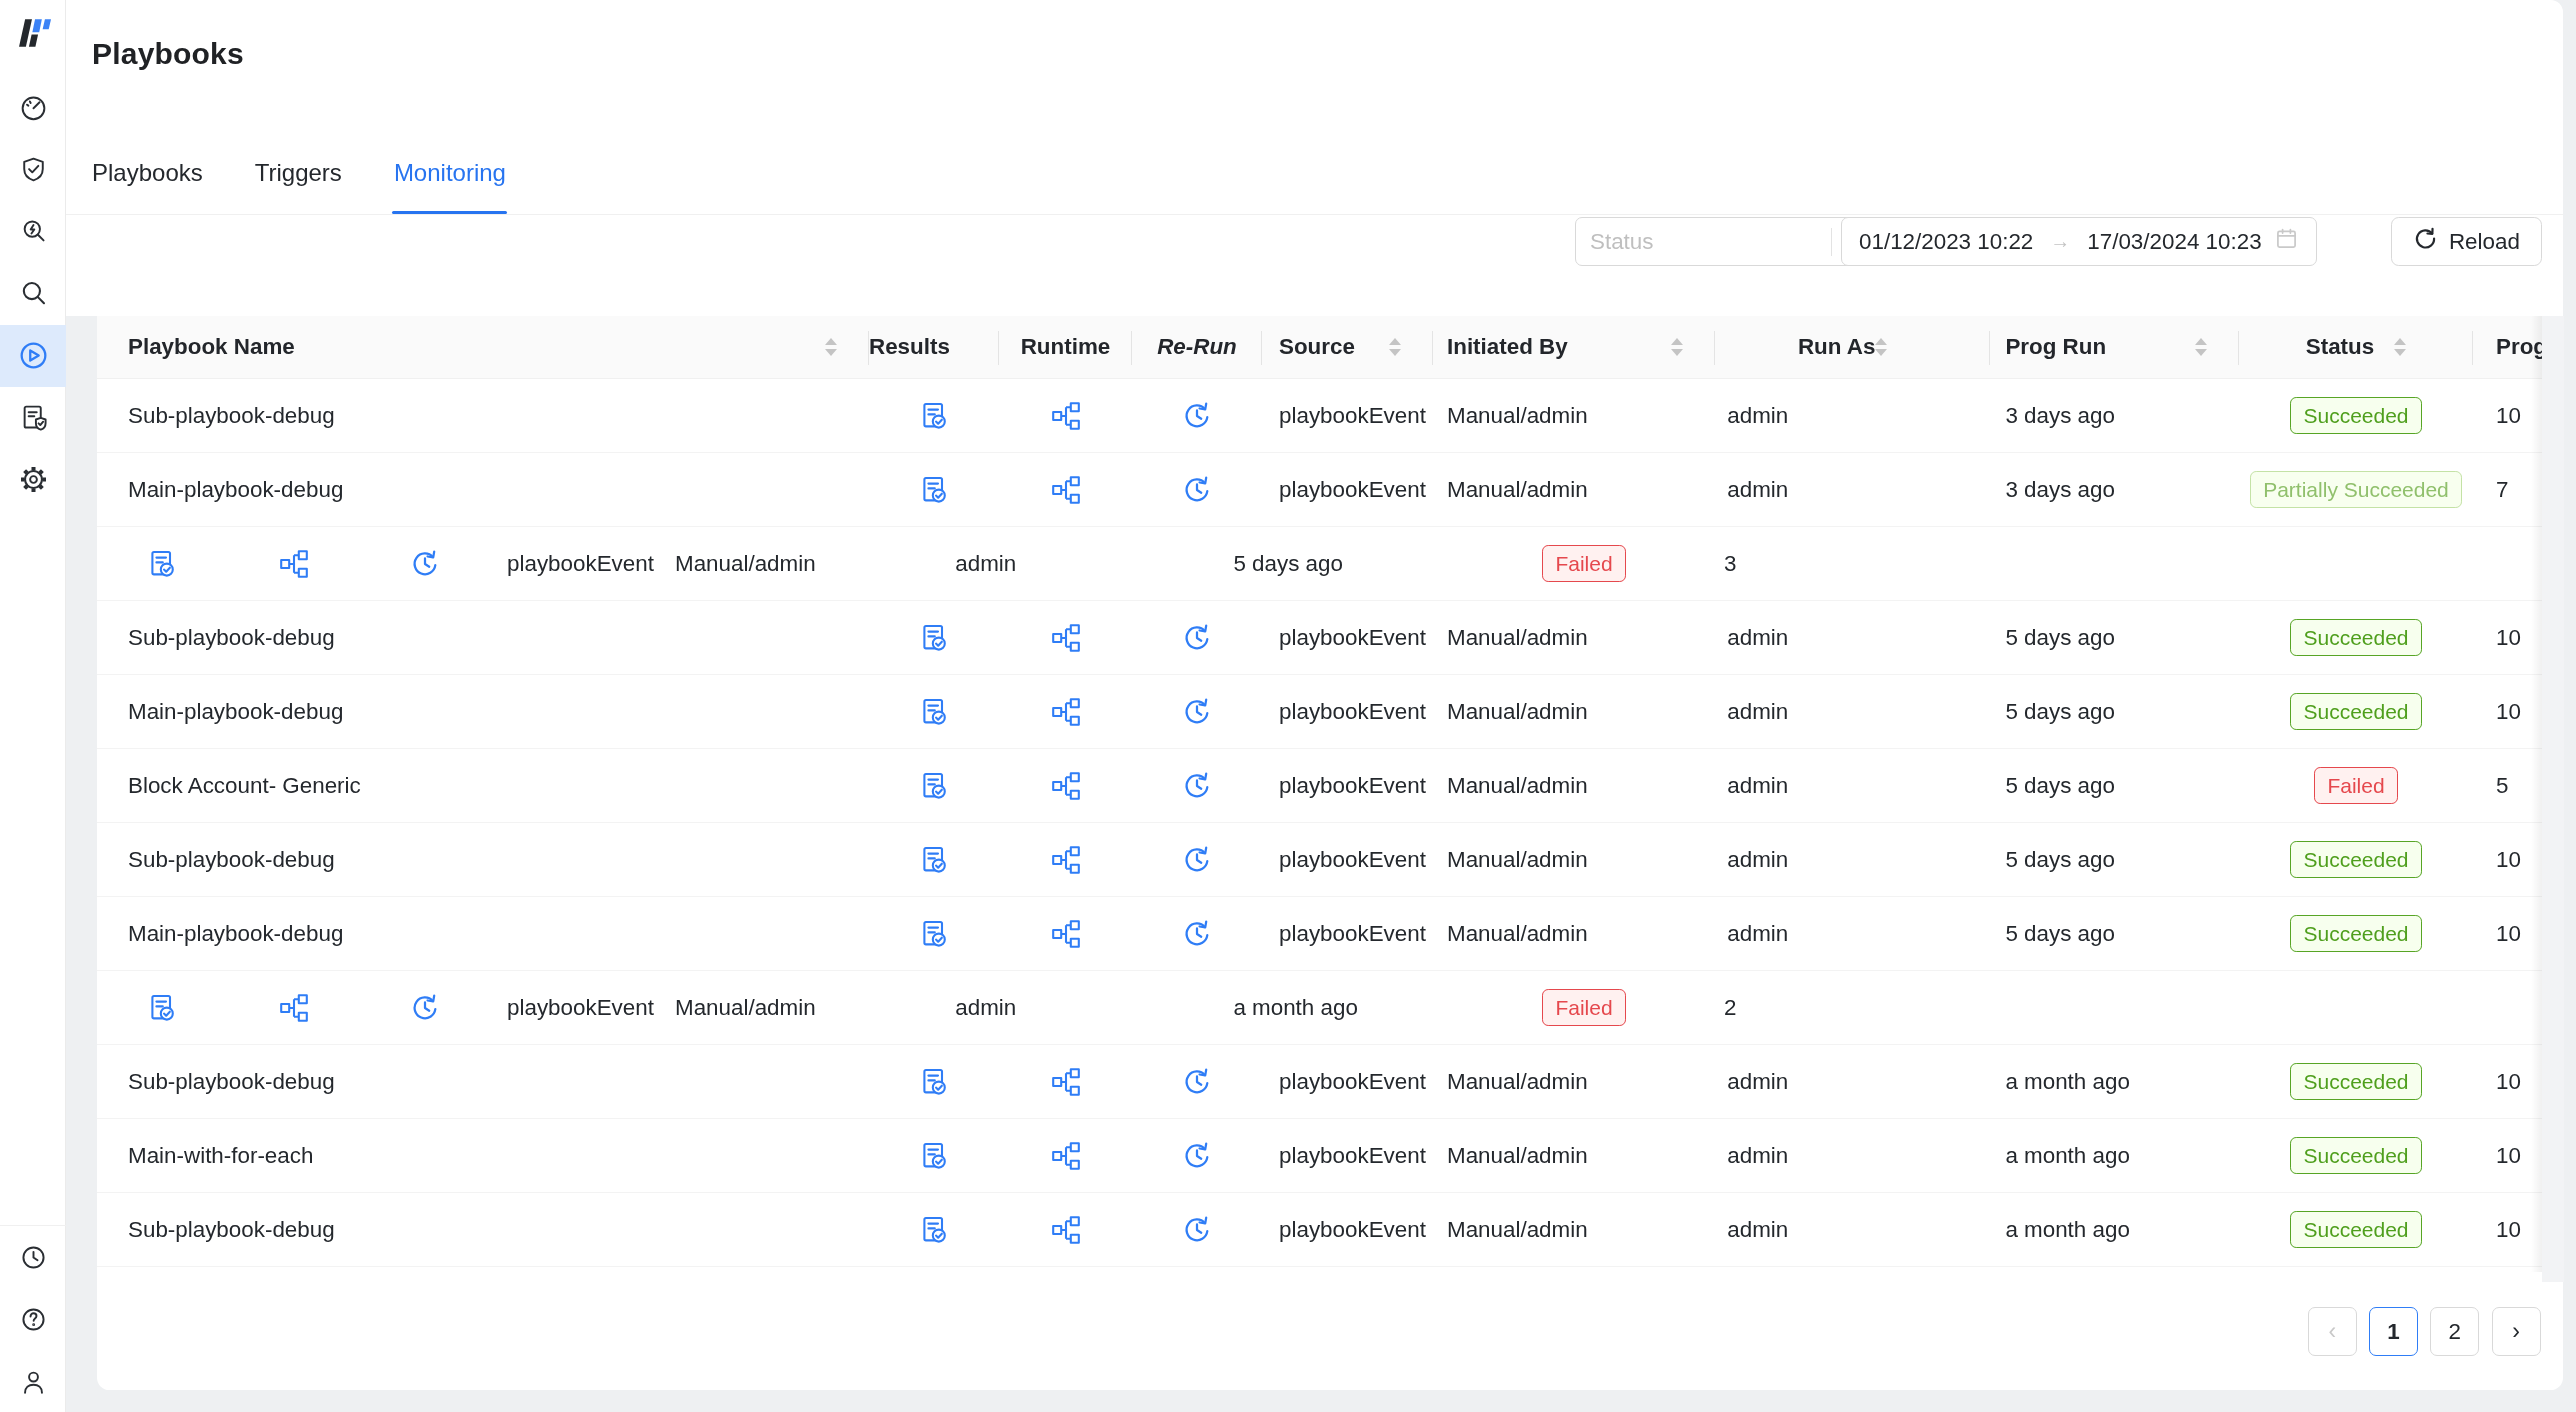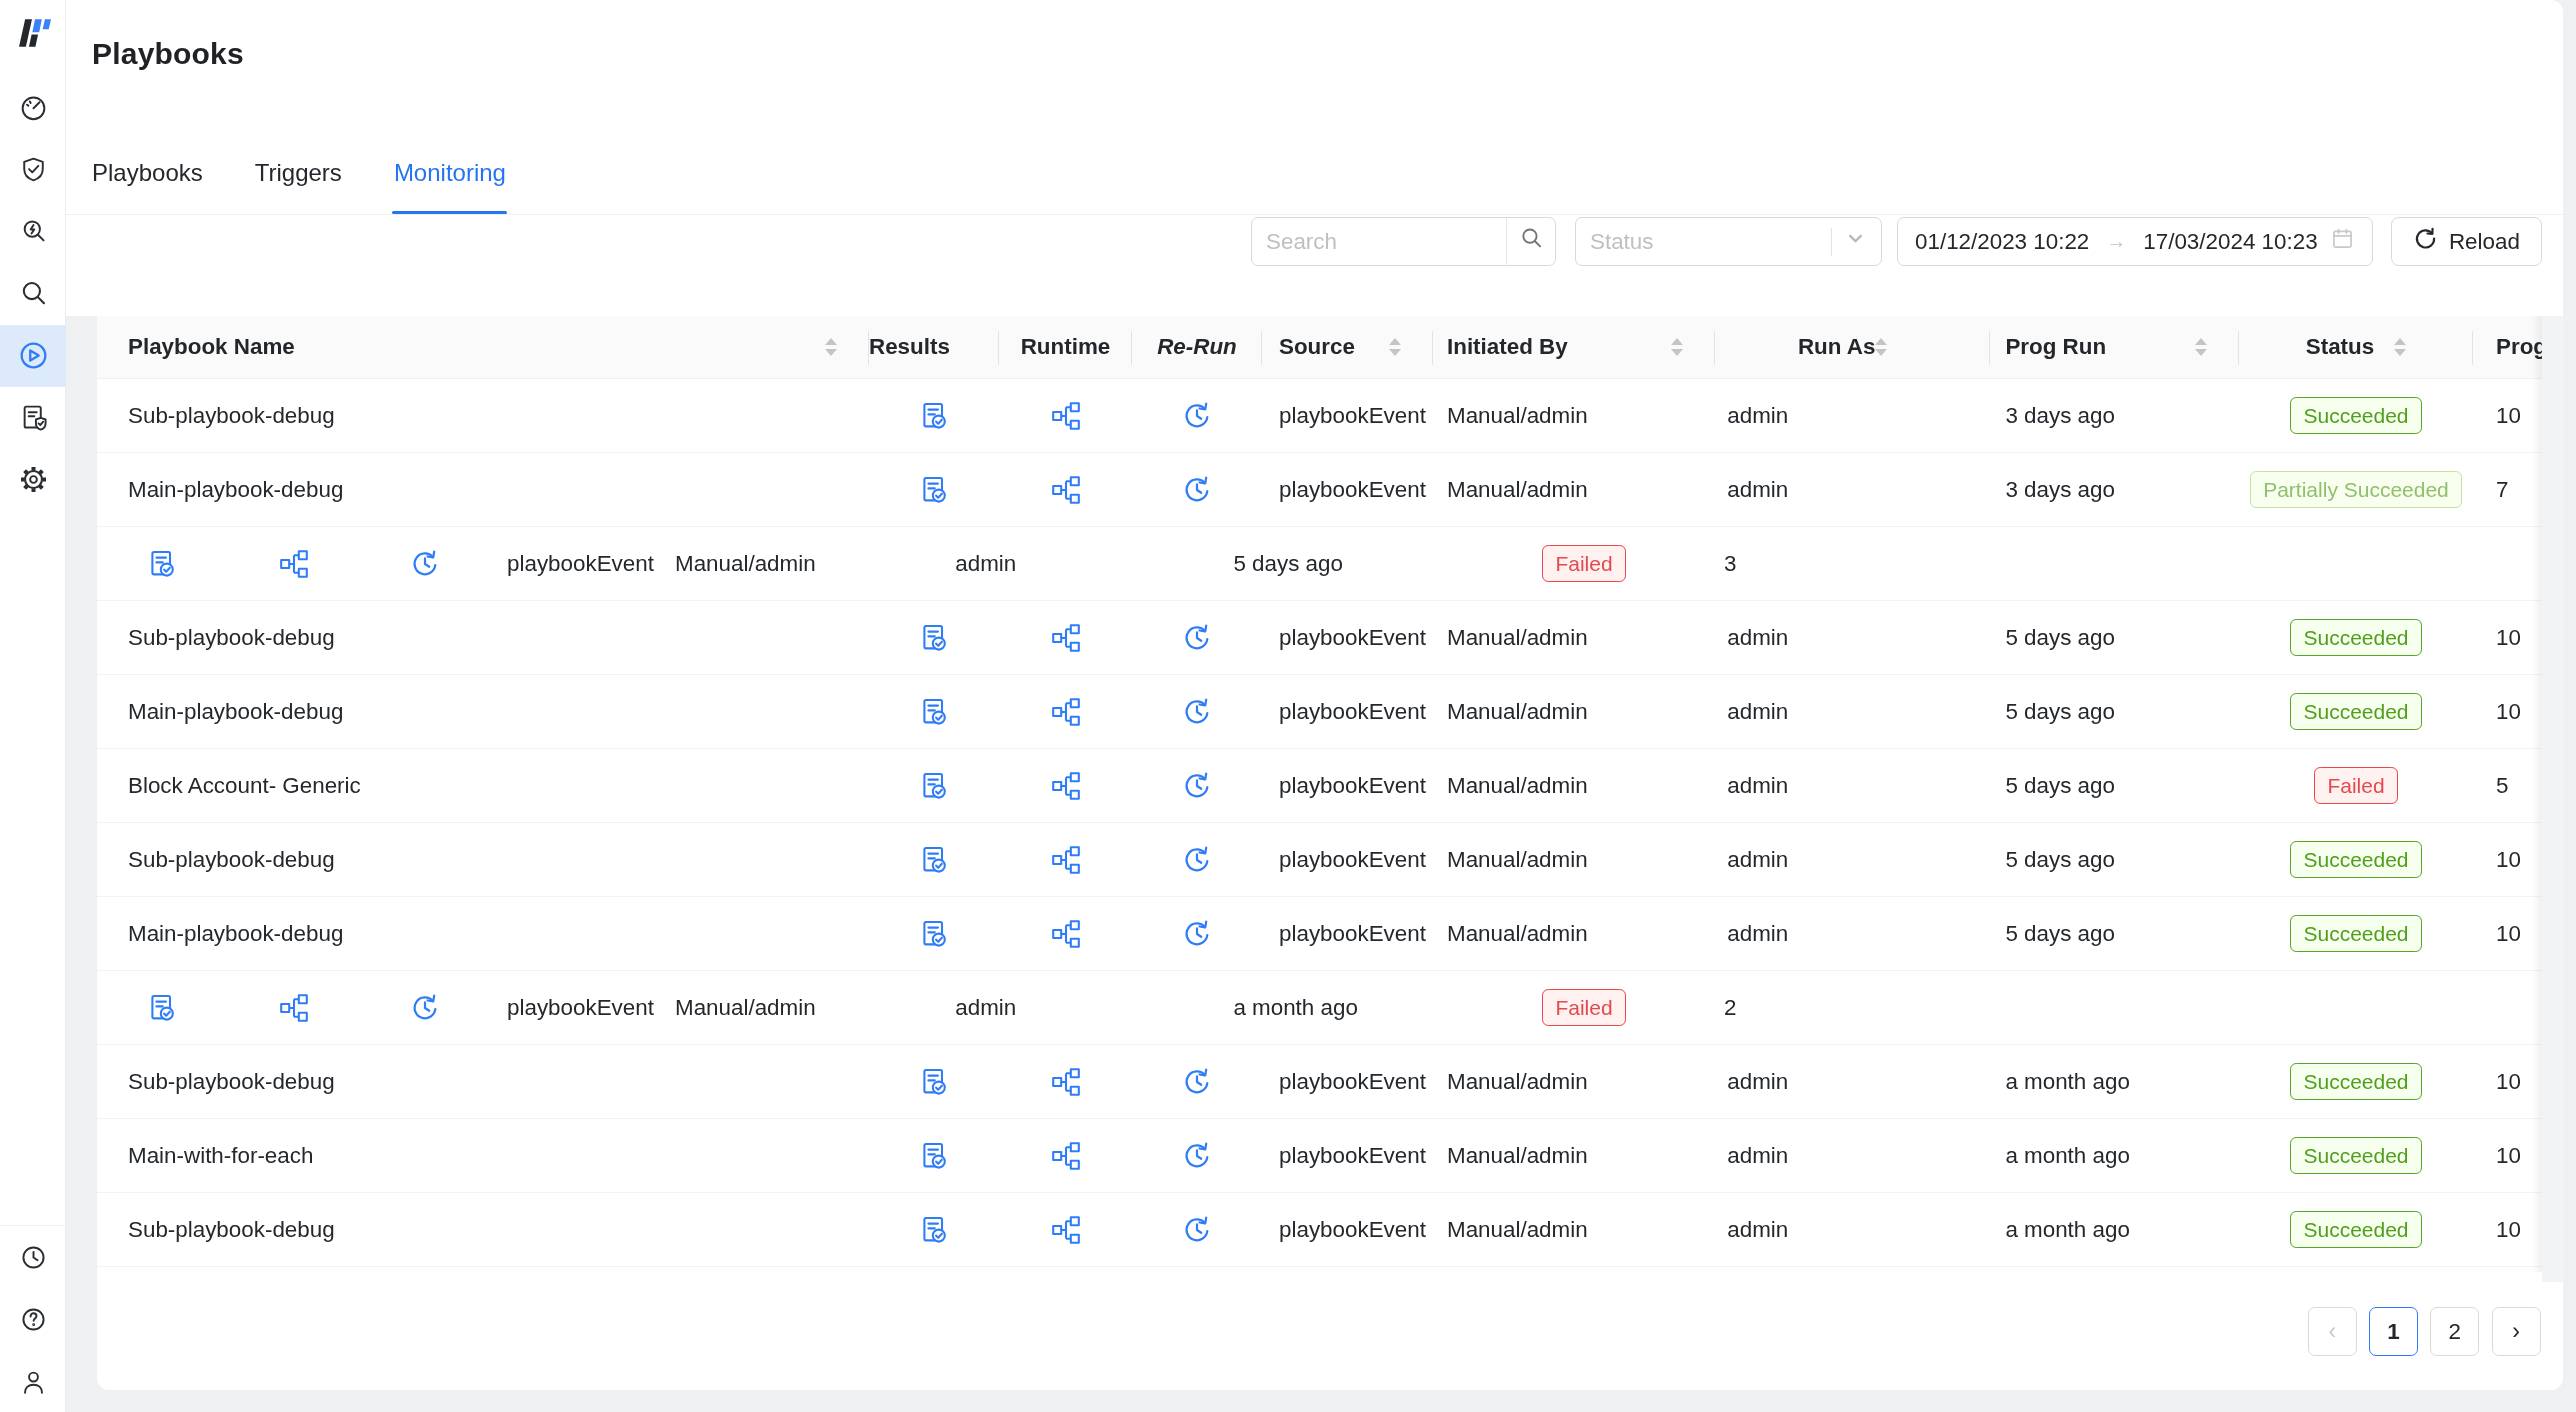--- a/index.html
+++ b/index.html
@@ -27,21 +27,21 @@
 
   .toolbar-ctl { position:absolute; top:217px; height:49px; background:#fff; border:0.8px solid #d9d9d9; border-radius:7px; display:flex; align-items:center; font-size:22.4px; }
   .ctl-search { left:1185px; width:305px; }
   .ctl-search input { flex:1; height:100%; border:none; outline:none; background:transparent; font-size:22.4px; font-family:inherit; color:#1f2329; padding:0 14px; min-width:0; }
   .ctl-search input::placeholder { color:#bfbfbf; }
   .search-sep { width:0.8px; height:48px; background:#e8e8e8; }
   .search-btn { width:48px; height:100%; display:flex; align-items:center; justify-content:center; cursor:pointer; }
   .ctl-status { left:1509px; width:307px; padding:0 14px; color:#bfbfbf; cursor:pointer; }
   .ctl-status .ph { flex:1; }
   .status-sep { width:0.8px; height:28px; background:#e3e3e3; margin-right:12.3px; }
-  .ctl-date { left:1831px; width:476px; padding:0 17px; color:#24282d; cursor:pointer; justify-content:space-between; }
+  .ctl-date { left:1775px; width:476px; padding:0 17px; color:#24282d; cursor:pointer; justify-content:space-between; }
   .date-arrow { color:#c3c3c3; font-size:20px; padding:0 4.6px; }
   .ctl-reload { left:2325px; width:151px; justify-content:center; gap:10.8px; color:#24282d; cursor:pointer; border-radius:7.7px; }
 
   
   .card { position:absolute; left:97px; top:316px; width:2466px; height:1074px; background:#fff; border-radius:0 0 12.3px 12.3px; }
   .scroll-gutter { position:absolute; left:2445px; top:0; width:21.6px; height:966px; background:#f2f3f5; }
   .tbl-viewport { position:absolute; left:0; top:0; width:2445px; overflow:hidden; }
   .edge-shadow { position:absolute; left:2434px; top:0; width:10.8px; height:956px; background:linear-gradient(to left, rgba(0,0,0,0.06), rgba(0,0,0,0)); pointer-events:none; }
 
   .thead { display:flex; height:63px; background:#fafafa; border-bottom:0.8px solid #f0f0f0; }
@@ -195,32 +195,20 @@
 <div class="topband">
   <div class="page-title">Playbooks</div>
 
   <div class="tabs">
     <div class="tab">Playbooks</div>
     <div class="tab">Triggers</div>
     <div class="tab active">Monitoring</div>
   </div>
   <div class="tabs-divider"></div>
 
-  <div class="toolbar-ctl ctl-search">
-    <input type="text" placeholder="Search" style="">
-    <div class="search-sep"></div>
-    <div class="search-btn">
-      <span>
-        <svg width="25" height="25" viewBox="0 0 32 32" fill="none" stroke="#6f7479" stroke-width="2.4" stroke-linecap="round">
-          <circle cx="14" cy="13" r="8.5"></circle>
-            <path d="M20.5 19.5 L27 26"></path>
-        </svg>
-      </span>
-    </div>
-  </div>
 
   <div class="toolbar-ctl ctl-status">
     <span class="ph">Status</span>
     <div class="status-sep"></div>
     <span>
       <svg width="23" height="23" viewBox="0 0 30 30" fill="none" stroke="#b9b9b9" stroke-width="3" stroke-linecap="round" stroke-linejoin="round">
         <polyline points="8,11.5 15,18.5 22,11.5"></polyline>
       </svg>
     </span>
   </div>

